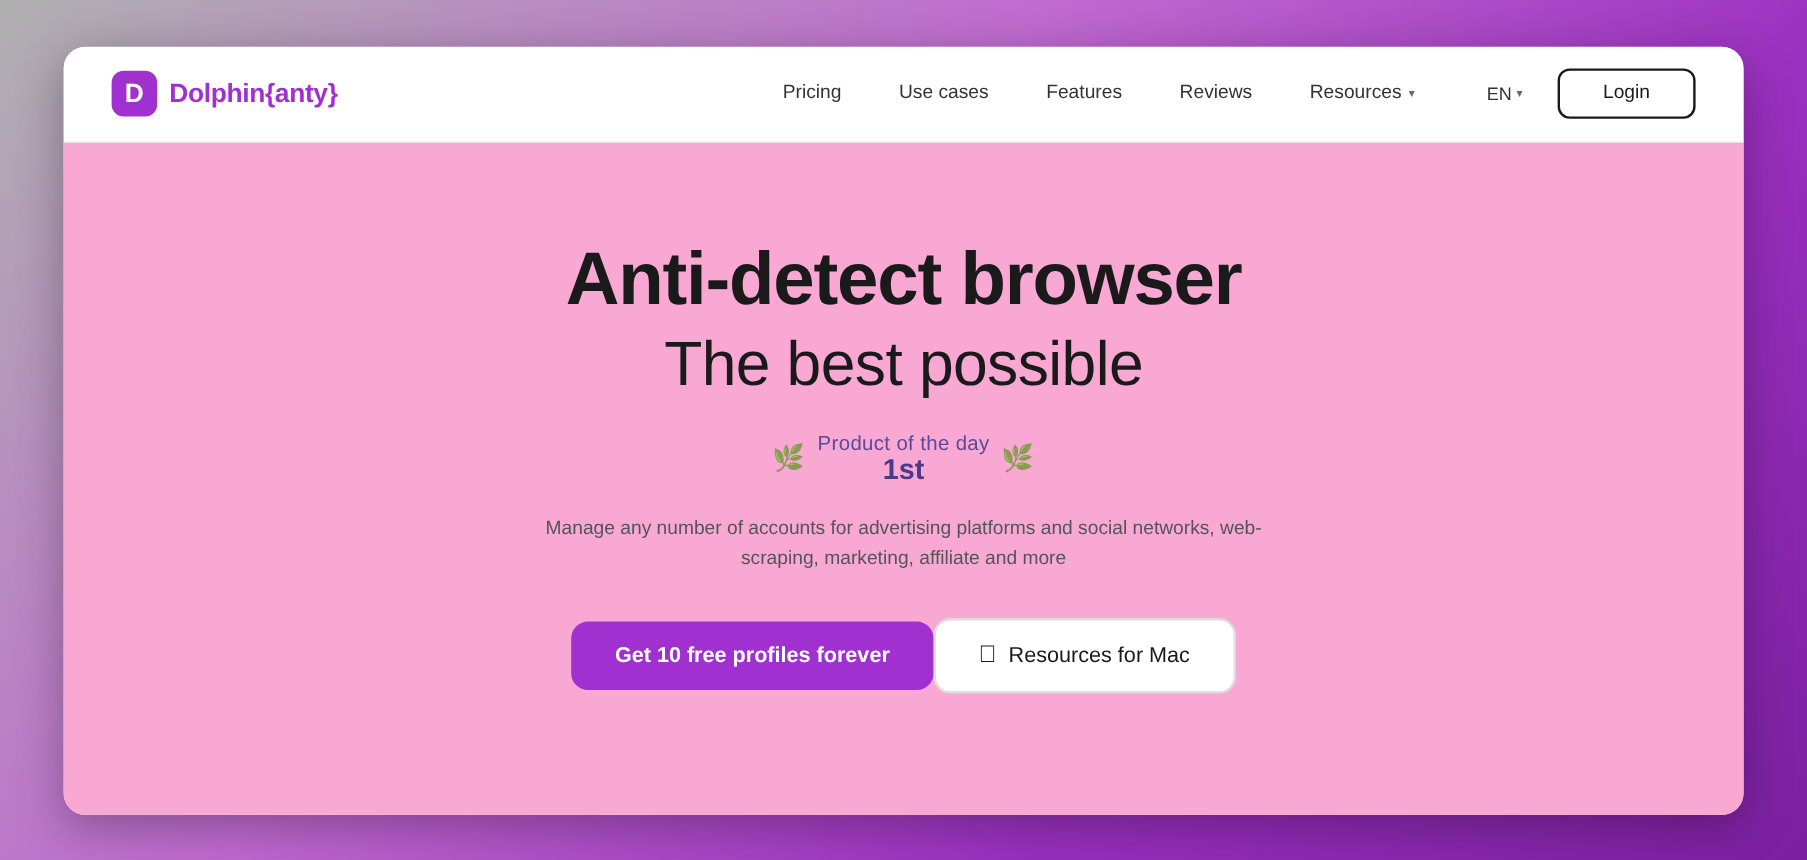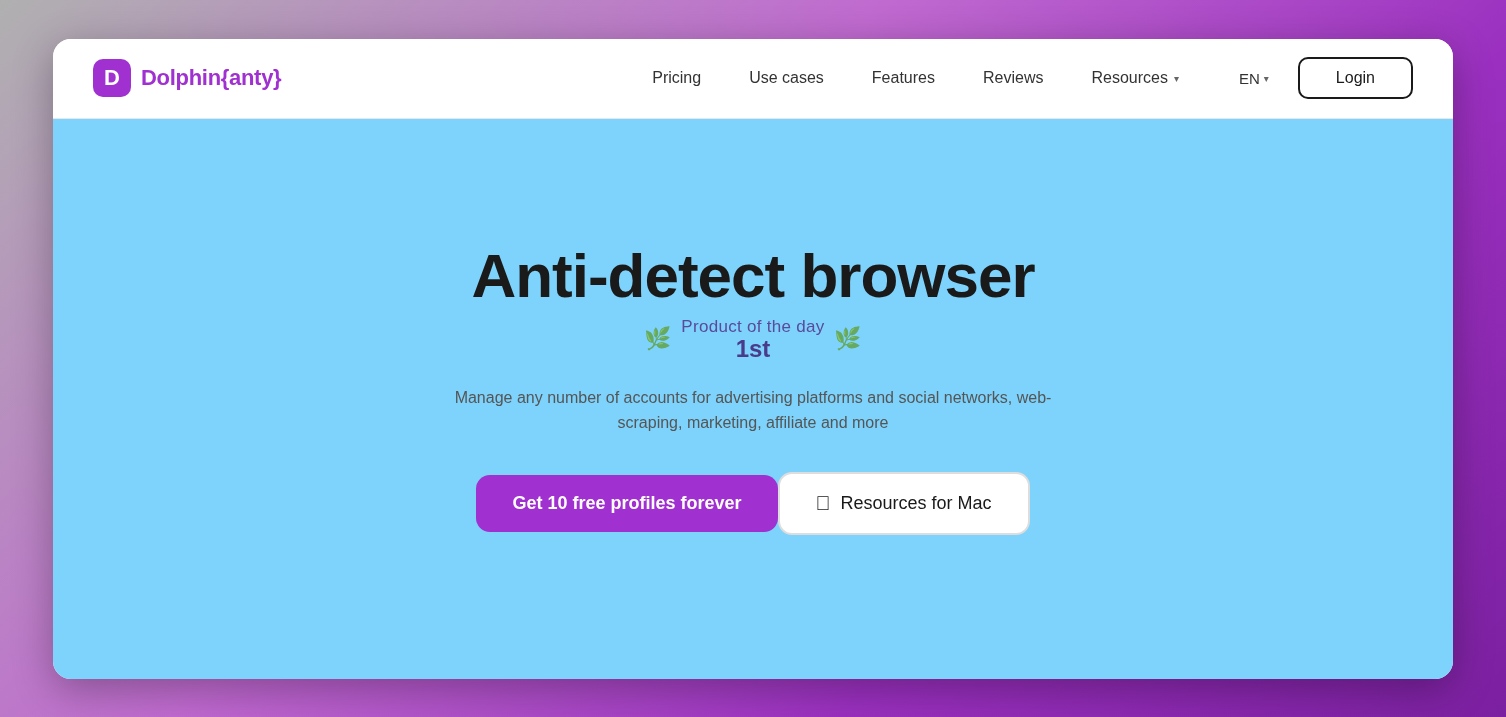--- a/index.html
+++ b/index.html
@@ -123,21 +123,21 @@
     }
 
     
     .hero {
       flex: 1;
       display: flex;
       flex-direction: column;
       align-items: center;
       justify-content: center;
       padding: 20px 40px 40px;
-      background: #7dd3fc;
+      background: #f9a8d4;
       text-align: center;
     }
 
     .hero-title {
       font-size: 62px;
       font-weight: 800;
       color: #1a1a1a;
       line-height: 1.1;
       letter-spacing: -1px;
       margin-bottom: 6px;
@@ -270,20 +270,21 @@
         <span class="chevron-icon">▾</span>
       </div>
       <button class="login-btn">Login</button>
     </div>
   </nav>
 
   <section class="hero">
     <h1 class="hero-title">
       <span>Anti-detect browser</span><br>
     </h1>
+    <h2 class="hero-subtitle">The best possible</h2>
 
     <div class="badge-area">
       <span class="badge-laurel">🌿</span>
       <div class="badge-text">
         <div class="badge-label">Product of the day</div>
         <div class="badge-rank">1st</div>
       </div>
       <span class="badge-laurel">🌿</span>
     </div>
 

